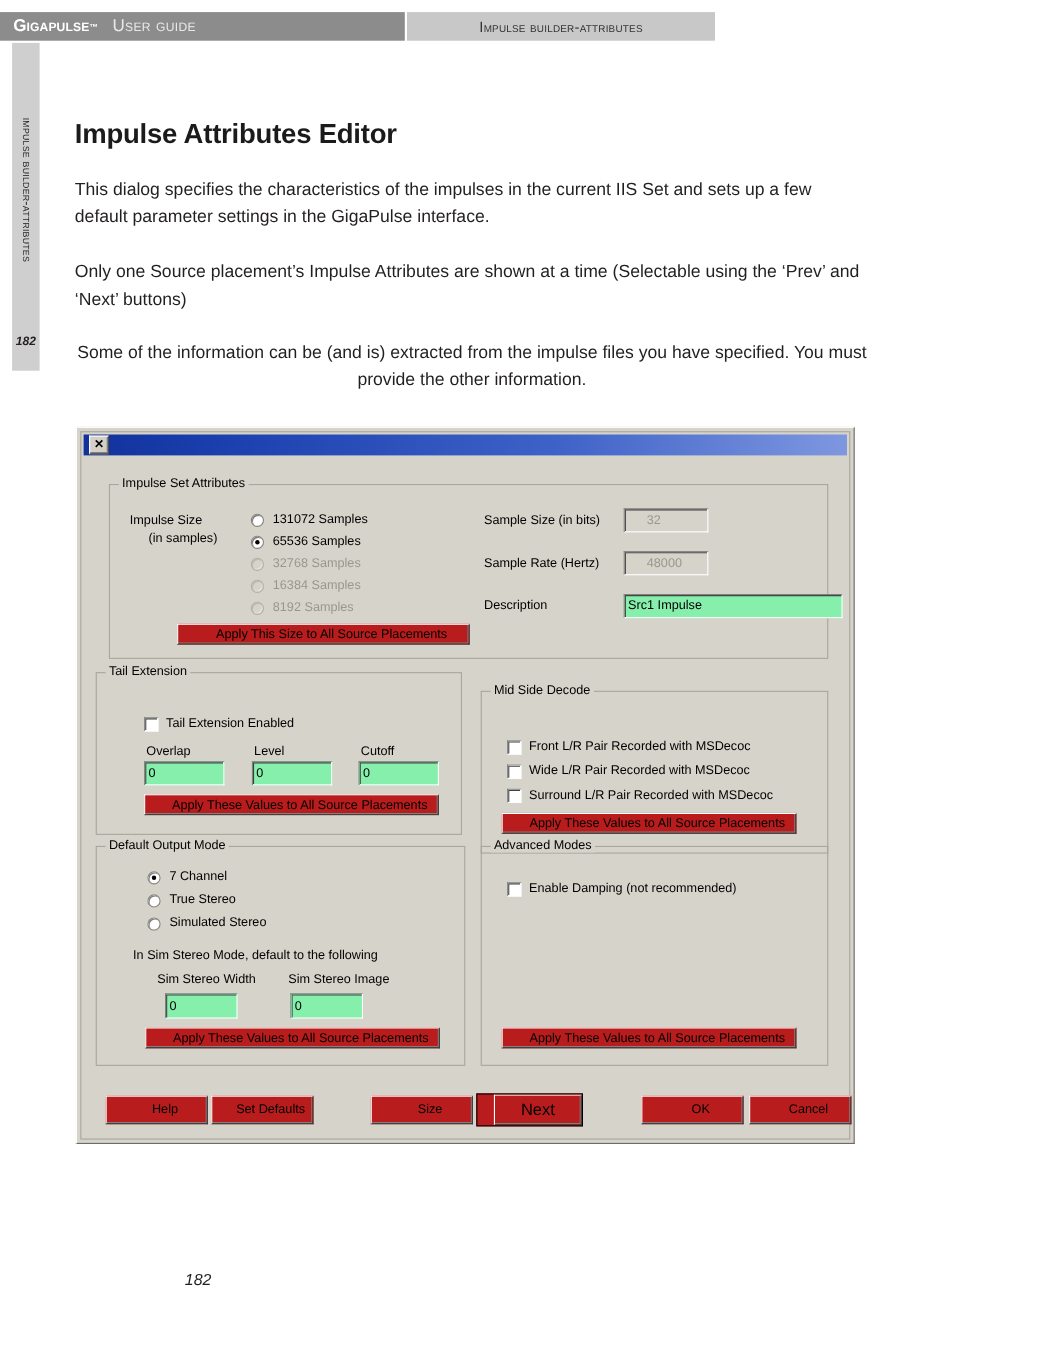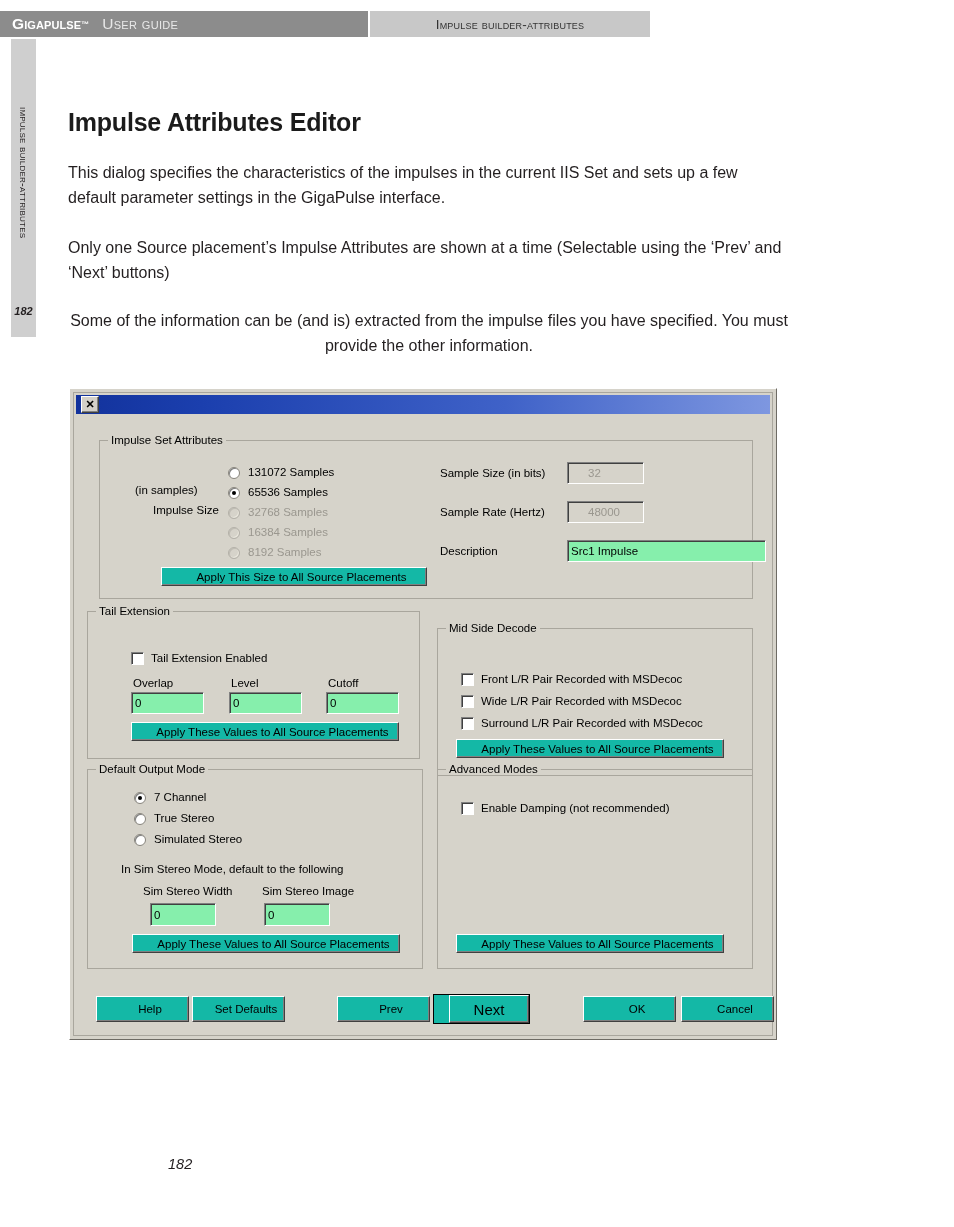--- a/index.html
+++ b/index.html
@@ -269,21 +269,21 @@
     white-space: nowrap;
   }
   .textbox.disabled {
     background: #d6d3ca;
     color: #9a978f;
     padding-left: 20px;
   }
 
   .btn {
     position: absolute;
-    background: #14b8a6;
+    background: #b91c1c;
     border-top: 1px solid #ffffff;
     border-left: 1px solid #ffffff;
     border-right: 1px solid #404040;
     border-bottom: 1px solid #404040;
     box-shadow: inset -1px -1px 0 #808080;
     box-sizing: border-box;
     font-size: 11.5px;
     color: #000000;
     display: flex;
     align-items: center;
@@ -349,21 +349,21 @@
 
   <div class="titlebar">
     <div class="titlebar-close">✕</div>
   </div>
 
   <div class="dialog-body">
 
     <div class="groupbox" style="left:25px; top:24px; width:654px; height:159px;">
       <span class="groupbox-title">Impulse Set Attributes</span>
 
-      <span class="lbl" style="left:53px; top:26px;margin-top:37px;">Impulse Size</span>
+      <span class="lbl" style="left:18px; top:26px;">Impulse Size</span>
       <span class="lbl" style="left:35px; top:43px;">(in samples)</span>
 
       <span class="radio" style="left:128px; top:26px;"></span>
       <span class="lbl" style="left:148px; top:25px;">131072 Samples</span>
 
       <span class="radio checked" style="left:128px; top:46px;"></span>
       <span class="lbl" style="left:148px; top:45px;">65536 Samples</span>
 
       <span class="radio dim" style="left:128px; top:66px;"></span>
       <span class="lbl dim" style="left:148px; top:65px;">32768 Samples</span>
@@ -446,21 +446,21 @@
       <span class="groupbox-title">Advanced Modes</span>
 
       <span class="checkbox" style="left:23px; top:32px;"></span>
       <span class="lbl" style="left:43px; top:32px;">Enable Damping (not recommended)</span>
 
       <div class="btn" style="left:18px; top:164px; width:268px; height:19px;">Apply These Values to All Source Placements</div>
     </div>
 
     <div class="btn" style="left:22px; top:580px; width:93px; height:26px;">Help</div>
     <div class="btn" style="left:118px; top:580px; width:93px; height:26px;">Set Defaults</div>
-    <div class="btn" style="left:263px; top:580px; width:93px; height:26px;">Prev</div>
+    <div class="btn" style="left:263px; top:580px; width:93px; height:26px;">Size</div>
     <div class="btn focused" style="left:359px; top:578px; width:97px; height:30px;">
           <span class="btn-inner">Next</span>
         </div>
     <div class="btn" style="left:509px; top:580px; width:93px; height:26px;">OK</div>
     <div class="btn" style="left:607px; top:580px; width:93px; height:26px;">Cancel</div>
 
   </div>
  </div>
 </div>
 

